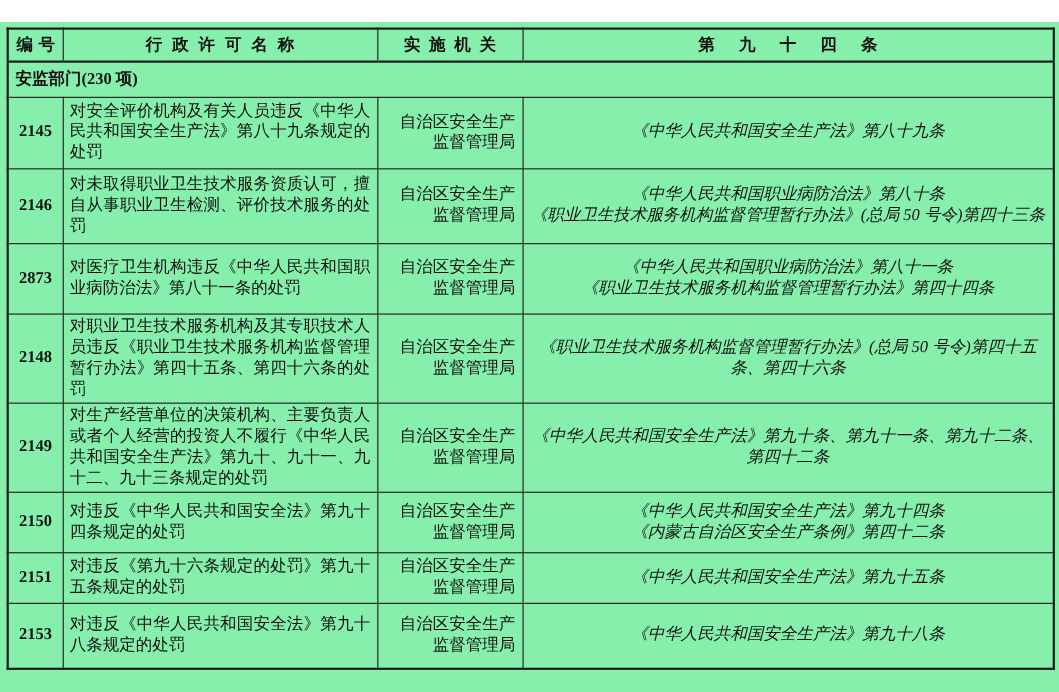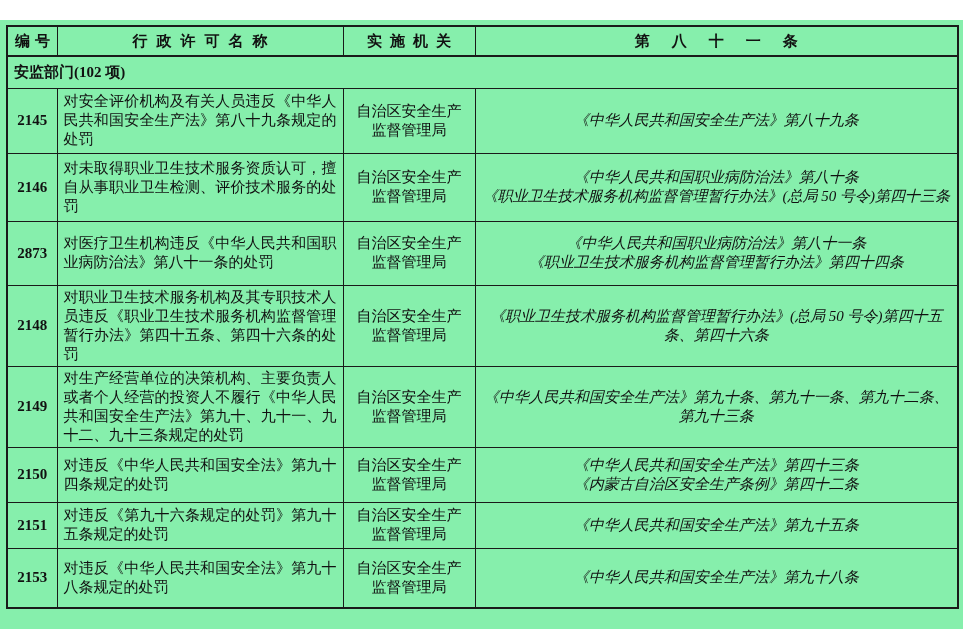--- a/index.html
+++ b/index.html
@@ -52,21 +52,21 @@
     text-align: center;
     font-family: "Liberation Serif", "DejaVu Serif", serif;
     font-weight: bold;
   }
   .c-name {
     text-align: justify;
     text-align-last: left;
     padding: 3px 8px;
   }
   .c-agency {
-    text-align: center;
+    text-align: right;
     padding: 3px 9px;
   }
   .c-legal {
     text-align: center;
     padding: 3px 7px;
     font-style: italic;
   }
   .legal-line { display: block; }
 </style>
 </head>
@@ -78,26 +78,26 @@
       <col style="width:50px">
       <col style="width:286px">
       <col style="width:132px">
       <col style="width:483px">
     </colgroup>
     <thead>
       <tr style="height:30px">
         <th class="th-id">编号</th>
         <th class="th-name">行政许可名称</th>
         <th class="th-agency">实施机关</th>
-        <th class="th-legal">第八十一条</th>
+        <th class="th-legal">第九十四条</th>
       </tr>
     </thead>
     <tbody>
       <tr style="height:32px">
-        <td class="section-cell" colspan="4">安监部门(102 项)</td>
+        <td class="section-cell" colspan="4">安监部门(230 项)</td>
       </tr>
 
       <tr style="height:65px">
         <td class="c-id">2145</td>
         <td class="c-name">对安全评价机构及有关人员违反《中华人民共和国安全生产法》第八十九条规定的处罚</td>
         <td class="c-agency">自治区安全生产监督管理局</td>
         <td class="c-legal">
           <span class="legal-line">《中华人民共和国安全生产法》第八十九条</span>
         </td>
       </tr>
@@ -129,30 +129,30 @@
         <td class="c-legal">
           <span class="legal-line">《职业卫生技术服务机构监督管理暂行办法》(总局 50 号令)第四十五条、第四十六条</span>
         </td>
       </tr>
 
       <tr style="height:75px">
         <td class="c-id">2149</td>
         <td class="c-name">对生产经营单位的决策机构、主要负责人或者个人经营的投资人不履行《中华人民共和国安全生产法》第九十、九十一、九十二、九十三条规定的处罚</td>
         <td class="c-agency">自治区安全生产监督管理局</td>
         <td class="c-legal">
-          <span class="legal-line">《中华人民共和国安全生产法》第九十条、第九十一条、第九十二条、第九十三条</span>
+          <span class="legal-line">《中华人民共和国安全生产法》第九十条、第九十一条、第九十二条、第四十二条</span>
         </td>
       </tr>
 
       <tr style="height:55px">
         <td class="c-id">2150</td>
         <td class="c-name">对违反《中华人民共和国安全法》第九十四条规定的处罚</td>
         <td class="c-agency">自治区安全生产监督管理局</td>
         <td class="c-legal">
-          <span class="legal-line">《中华人民共和国安全生产法》第四十三条</span>
+          <span class="legal-line">《中华人民共和国安全生产法》第九十四条</span>
           <span class="legal-line">《内蒙古自治区安全生产条例》第四十二条</span>
         </td>
       </tr>
 
       <tr style="height:46px">
         <td class="c-id">2151</td>
         <td class="c-name">对违反《第九十六条规定的处罚》第九十五条规定的处罚</td>
         <td class="c-agency">自治区安全生产监督管理局</td>
         <td class="c-legal">
           <span class="legal-line">《中华人民共和国安全生产法》第九十五条</span>

